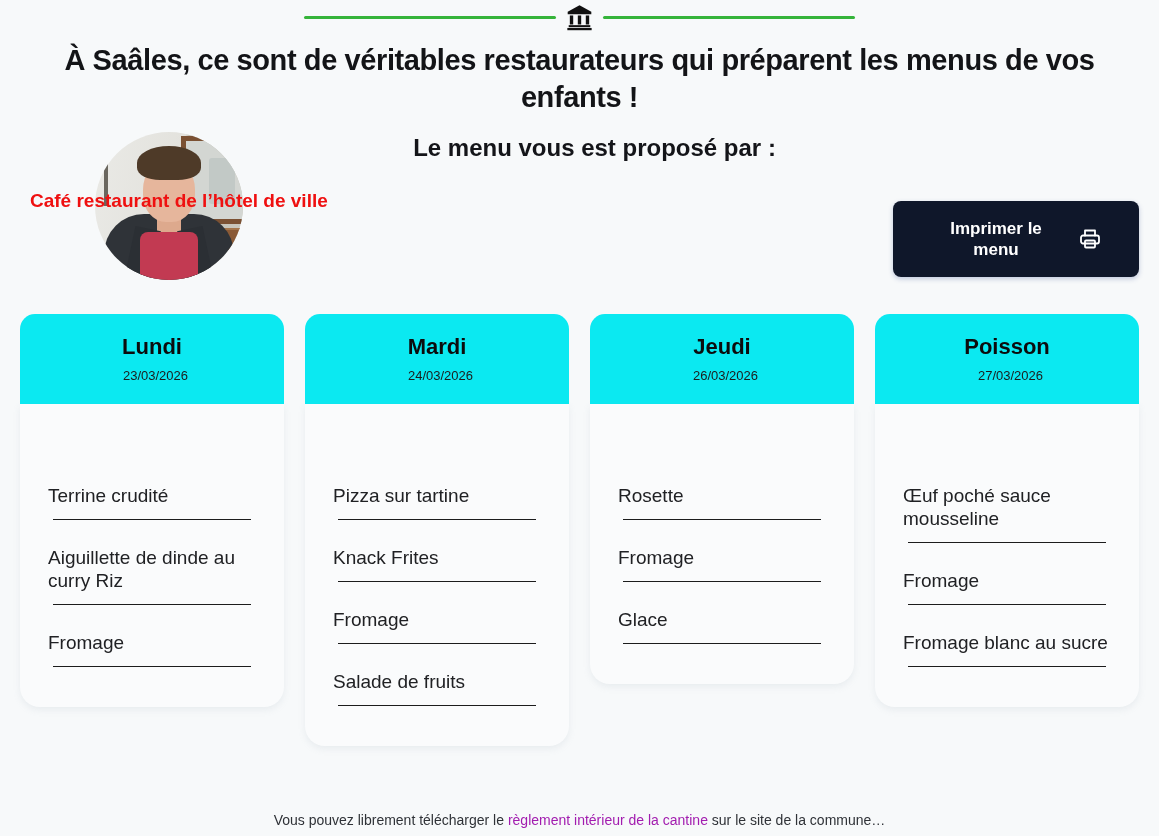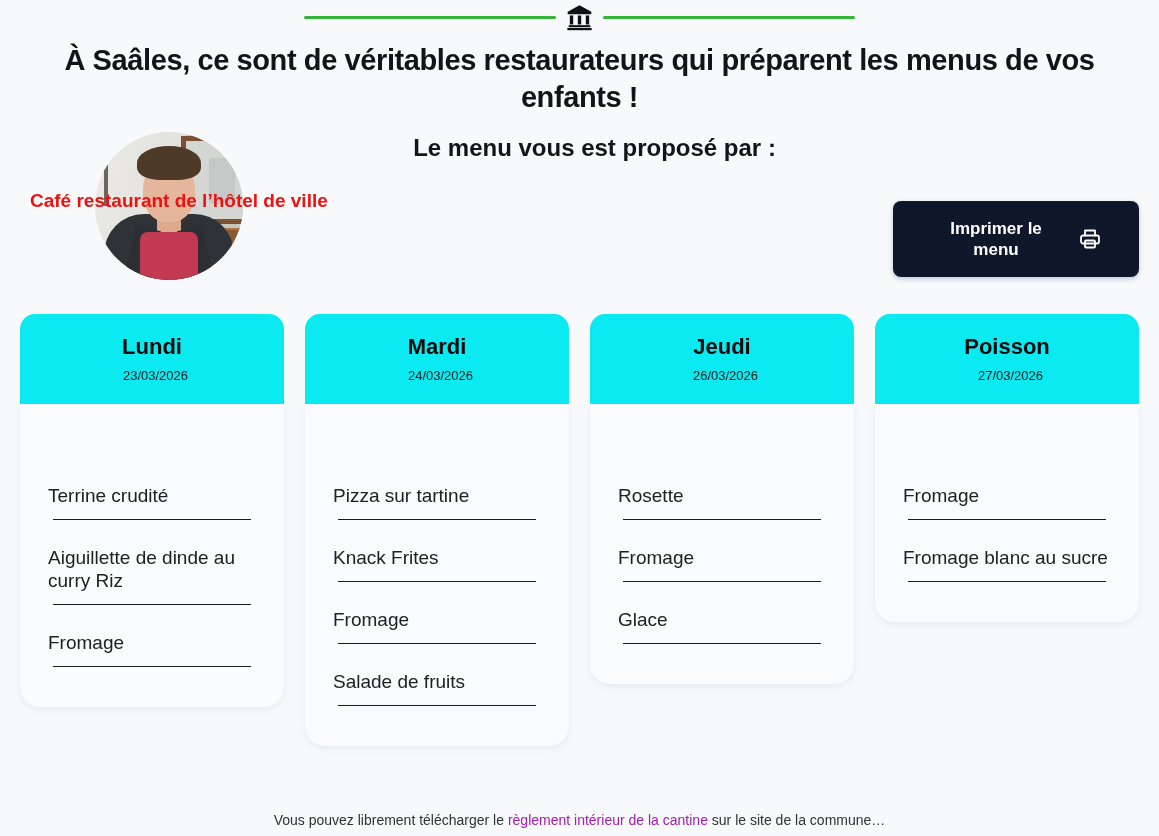--- a/index.html
+++ b/index.html
@@ -291,20 +291,24 @@
     </div>
   </div>
 
   <div class="card">
     <div class="card-head">
       <div class="day-name">Poisson</div>
       <div class="day-date">27/03/2026</div>
     </div>
     <div class="card-body">
       <div class="menu-item">
+        <div class="item-text">Œuf poché sauce mousseline</div>
+        <div class="rule"></div>
+      </div>
+      <div class="menu-item">
         <div class="item-text">Fromage</div>
         <div class="rule"></div>
       </div>
       <div class="menu-item">
         <div class="item-text">Fromage blanc au sucre</div>
         <div class="rule"></div>
       </div>
     </div>
   </div>
 

